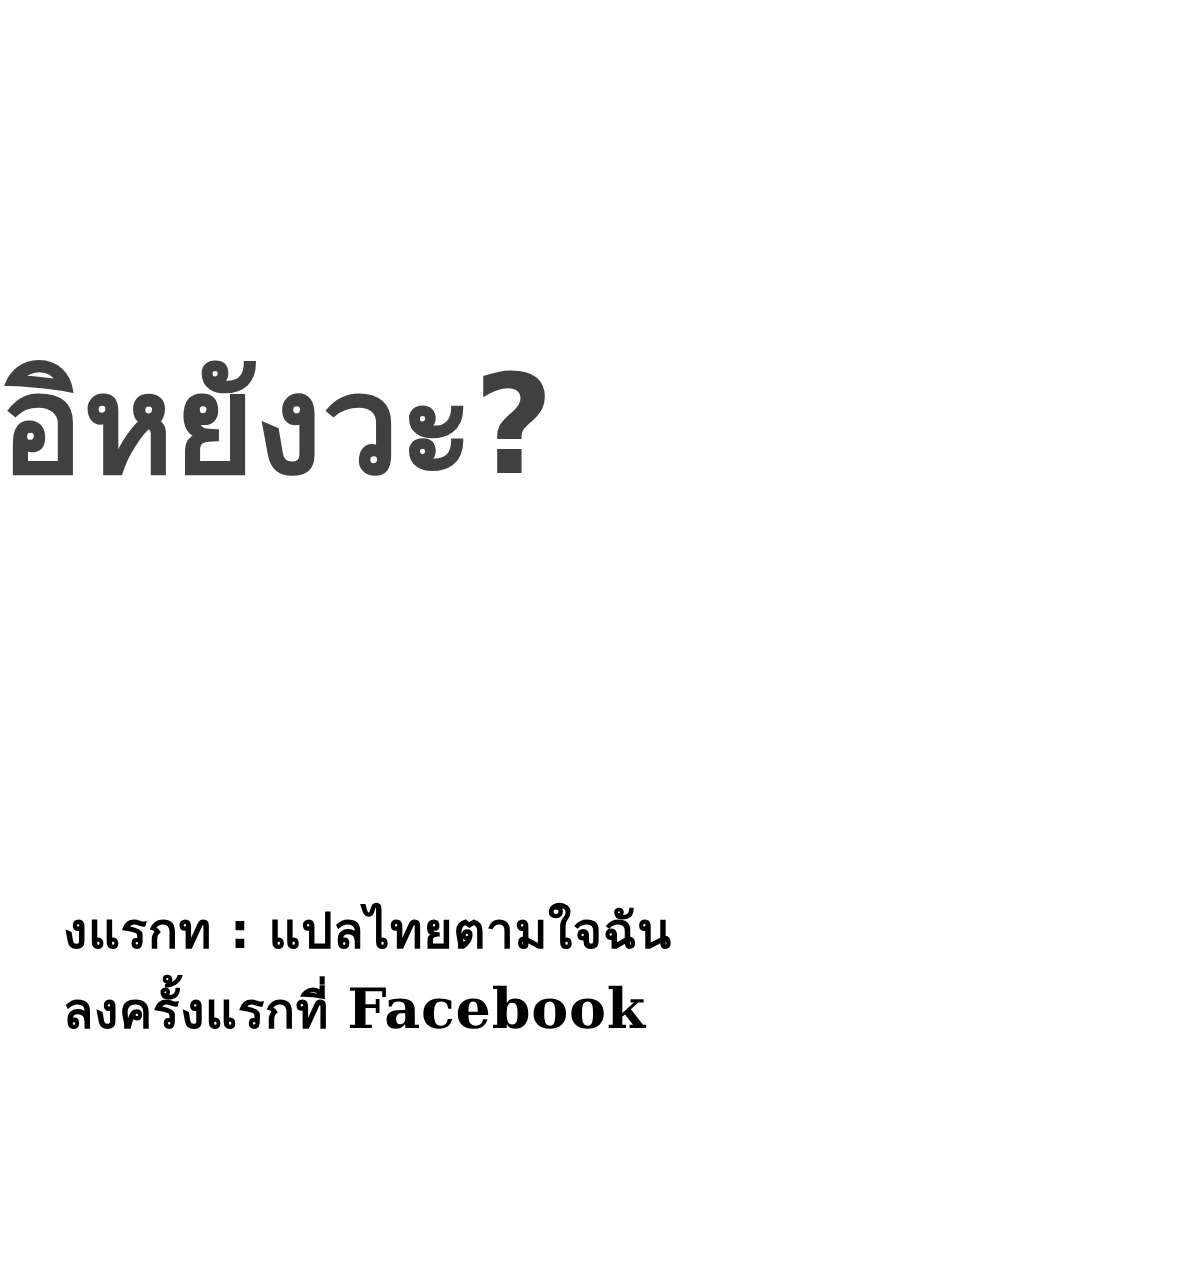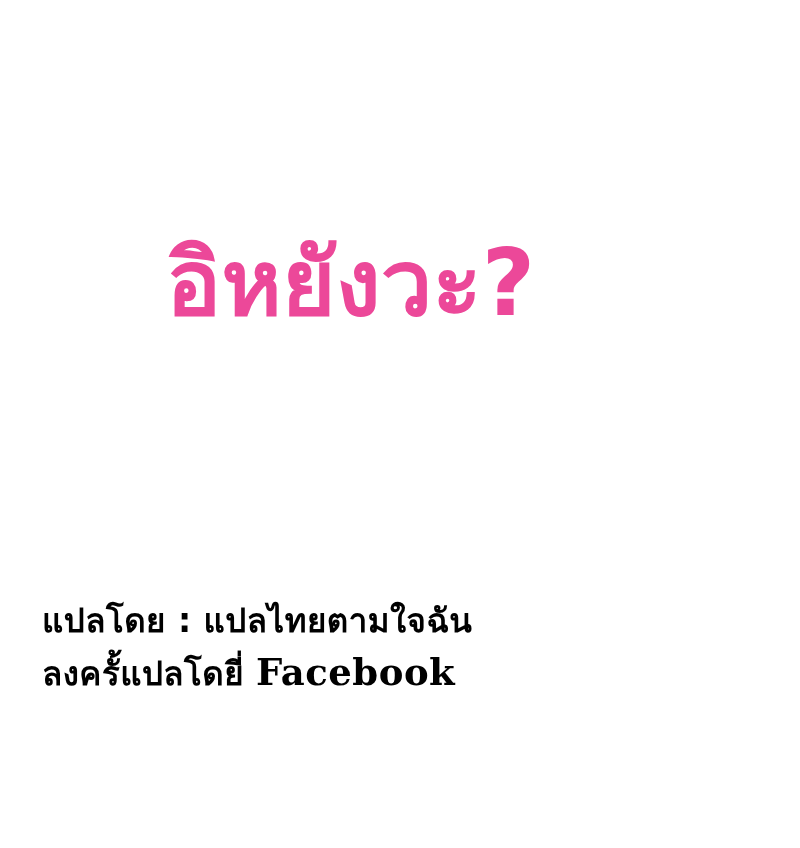--- a/index.html
+++ b/index.html
@@ -18,26 +18,26 @@
     width: 800px;
     height: 848px;
     background: #ffffff;
     box-sizing: border-box;
   }
   .main-text {
     position: absolute;
     top: 236px;
     left: 0;
     width: 701px;
-    text-align: center;
+    text-align: left;
     font-family: "DejaVu Sans", sans-serif;
     font-weight: bold;
     font-size: 92px;
     line-height: 1.05;
-    color: #ec4899;
+    color: #404040;
     letter-spacing: 0px;
     white-space: nowrap;
   }
   .credits {
     position: absolute;
     left: 42px;
     top: 596px;
     width: 716px;
   }
   .credit-line {
@@ -69,19 +69,19 @@
   }
 </style>
 </head>
 <body>
 
 <div class="page">
 
   <div class="main-text">อิหยังวะ?</div>
 
   <div class="credits">
-    <div class="credit-line credit-thai-1">แปลโดย : แปลไทยตามใจฉัน</div>
+    <div class="credit-line credit-thai-1">งแรกท : แปลไทยตามใจฉัน</div>
     <div class="credit-line credit-thai-2">
-      <span>ลงครั้แปลโดยี่ </span><span class="latin-part">Facebook</span>
+      <span>ลงครั้งแรกที่ </span><span class="latin-part">Facebook</span>
     </div>
   </div>
 
 </div>
 
 </body></html>

